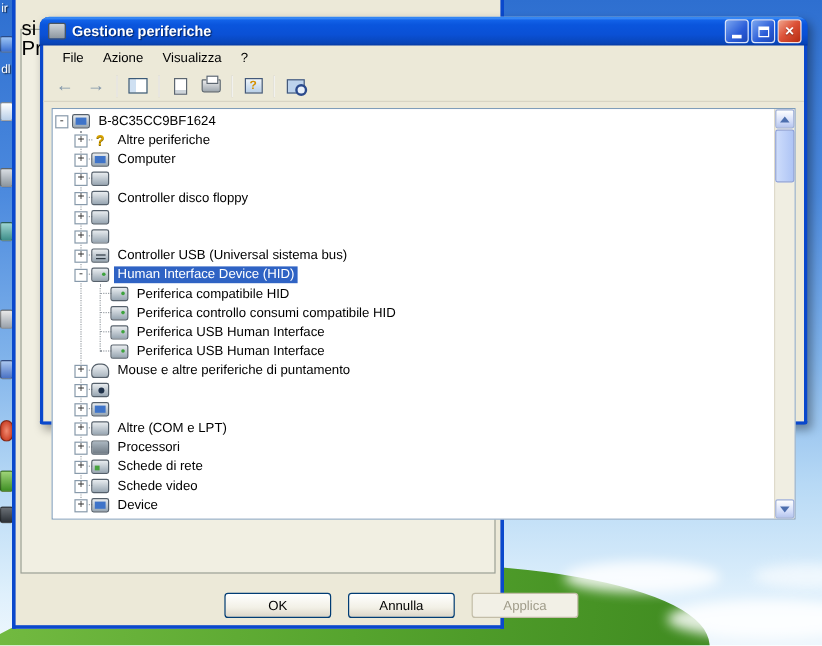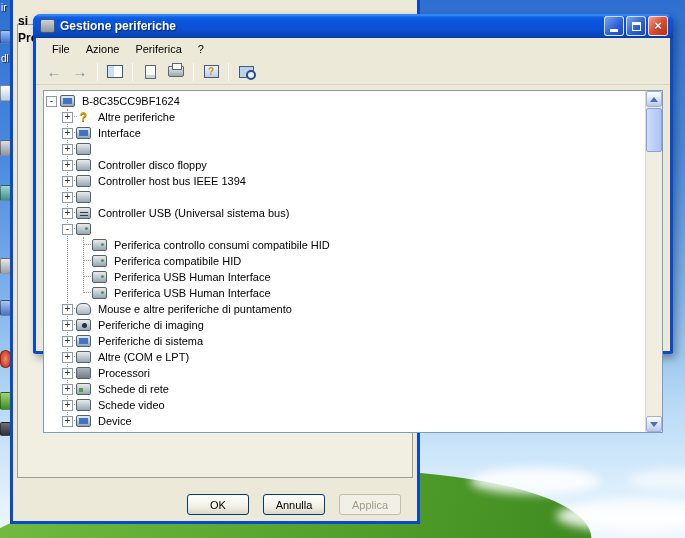--- a/index.html
+++ b/index.html
@@ -30,25 +30,25 @@
   .di6 { top:300px; height:16px; background:linear-gradient(#aac6ef,#4a72c4); }
   .di7 { top:350px; height:18px; background:radial-gradient(#f08a70,#c02a10); border-radius:6px; }
   .di8 { top:392px; height:18px; background:linear-gradient(#9fd479,#3f8f24); }
   .di9 { top:422px; height:14px; background:linear-gradient(#6a7076,#2d3238); }
 
   
   .bg-dialog { position:absolute; left:10px; top:0; width:410px; height:524px;
     background:#ECE9D8; border:3px solid #0a48cc; border-top:none; }
   .tabpage { position:absolute; left:4px; top:24px; width:396px; height:454px;
     border:1px solid #9a9f93; background:#f1efe2; }
-  .dlg-frag { position:absolute; font-size:12px; color:#000;font-weight:bold; }
+  .dlg-frag { position:absolute; font-size:17px; color:#000; }
   .dfg1 { left:5px; top:14px; }
   .dfg2 { left:5px; top:31px; }
   .dlg-buttons { position:absolute; left:174px; top:494px; display:flex; gap:14px; }
-  .xp-btn { width:62px; height:21px; font:11px "Liberation Sans",sans-serif; color:#000;
+  .xp-btn { width:89px; height:21px; font:11px "Liberation Sans",sans-serif; color:#000;
     background:linear-gradient(180deg,#ffffff,#f2f0e6 60%,#dcd6c8); border:1px solid #003C74;
     border-radius:3px; }
   .xp-btn.disabled { color:#a09c8a; border-color:#c3bda8; background:#f2f0e6; }
 
   
   .win { position:absolute; left:33px; top:14px; width:640px; height:340px;
     border:3px solid #0a48cc; border-top:none; border-radius:8px 8px 3px 3px;
     background:#ECE9D8; box-shadow:3px 4px 8px rgba(0,0,0,.35); }
   .titlebar { position:relative; height:24px; margin:-0px -3px 0 -3px; border-radius:8px 8px 0 0;
     background:linear-gradient(180deg,#2a80f2 0%,#3b8bf5 5%,#1262e8 12%,#0a55dd 28%,#0a50d5 62%,#0845b8 92%,#0638a0 100%);
@@ -168,21 +168,21 @@
           </span>
         <span class="cb max">
             <i></i>
           </span>
         <span class="cb close">×</span>
       </span>
     </div>
     <div class="menubar" id="menubar">
         <span class="menu-item">File</span>
         <span class="menu-item">Azione</span>
-        <span class="menu-item">Periferica</span>
+        <span class="menu-item">Visualizza</span>
         <span class="menu-item">?</span>
       </div>
     <div class="toolbar" id="toolbar">
         <div class="tb-btn">
           <span class="tbi tbi-back">←</span>
         </div>
         <div class="tb-btn">
           <span class="tbi tbi-forward">→</span>
         </div>
         <i class="tb-sep"></i>
@@ -220,74 +220,74 @@
             <span class="tindent" style="width: 18px;"></span>
             <span class="texp">+</span>
             <span class="ticon ticon-question">?</span>
             <span class="tlabel">Altre periferiche</span>
           </div>
           <div class="trow">
             <span class="hstub" style="left: 23px; width: 10px;"></span>
             <span class="tindent" style="width: 18px;"></span>
             <span class="texp">+</span>
             <span class="ticon ticon-computer-dev"></span>
-            <span class="tlabel">Interface</span>
+            <span class="tlabel">Computer</span>
           </div>
           <div class="trow">
             <span class="hstub" style="left: 23px; width: 10px;"></span>
             <span class="tindent" style="width: 18px;"></span>
             <span class="texp">+</span>
             <span class="ticon ticon-audio"></span>
           </div>
           <div class="trow">
             <span class="hstub" style="left: 23px; width: 10px;"></span>
             <span class="tindent" style="width: 18px;"></span>
             <span class="texp">+</span>
             <span class="ticon ticon-floppy"></span>
             <span class="tlabel">Controller disco floppy</span>
           </div>
           <div class="trow">
             <span class="hstub" style="left: 23px; width: 10px;"></span>
             <span class="tindent" style="width: 18px;"></span>
             <span class="texp">+</span>
             <span class="ticon ticon-ieee1394"></span>
-            <span class="tlabel">Controller host bus IEEE 1394</span>
           </div>
           <div class="trow">
             <span class="hstub" style="left: 23px; width: 10px;"></span>
             <span class="tindent" style="width: 18px;"></span>
             <span class="texp">+</span>
             <span class="ticon ticon-ide"></span>
           </div>
           <div class="trow">
             <span class="hstub" style="left: 23px; width: 10px;"></span>
             <span class="tindent" style="width: 18px;"></span>
             <span class="texp">+</span>
             <span class="ticon ticon-usb"></span>
             <span class="tlabel">Controller USB (Universal sistema bus)</span>
           </div>
           <div class="trow">
             <span class="hstub" style="left: 23px; width: 10px;"></span>
             <span class="tindent" style="width: 18px;"></span>
             <span class="texp">-</span>
             <span class="ticon ticon-hid"></span>
+            <span class="tlabel sel">Human Interface Device (HID)</span>
           </div>
           <div class="trow">
             <span class="hstub" style="left: 39px; width: 10px;"></span>
             <span class="tindent" style="width: 34px;"></span>
             <span class="texp-spacer"></span>
             <span class="ticon ticon-hid"></span>
-            <span class="tlabel">Periferica controllo consumi compatibile HID</span>
+            <span class="tlabel">Periferica compatibile HID</span>
           </div>
           <div class="trow">
             <span class="hstub" style="left: 39px; width: 10px;"></span>
             <span class="tindent" style="width: 34px;"></span>
             <span class="texp-spacer"></span>
             <span class="ticon ticon-hid"></span>
-            <span class="tlabel">Periferica compatibile HID</span>
+            <span class="tlabel">Periferica controllo consumi compatibile HID</span>
           </div>
           <div class="trow">
             <span class="hstub" style="left: 39px; width: 10px;"></span>
             <span class="tindent" style="width: 34px;"></span>
             <span class="texp-spacer"></span>
             <span class="ticon ticon-hid"></span>
             <span class="tlabel">Periferica USB Human Interface</span>
           </div>
           <div class="trow">
             <span class="hstub" style="left: 39px; width: 10px;"></span>
@@ -301,28 +301,26 @@
             <span class="tindent" style="width: 18px;"></span>
             <span class="texp">+</span>
             <span class="ticon ticon-mouse"></span>
             <span class="tlabel">Mouse e altre periferiche di puntamento</span>
           </div>
           <div class="trow">
             <span class="hstub" style="left: 23px; width: 10px;"></span>
             <span class="tindent" style="width: 18px;"></span>
             <span class="texp">+</span>
             <span class="ticon ticon-imaging"></span>
-            <span class="tlabel">Periferiche di imaging</span>
           </div>
           <div class="trow">
             <span class="hstub" style="left: 23px; width: 10px;"></span>
             <span class="tindent" style="width: 18px;"></span>
             <span class="texp">+</span>
             <span class="ticon ticon-system"></span>
-            <span class="tlabel">Periferiche di sistema</span>
           </div>
           <div class="trow">
             <span class="hstub" style="left: 23px; width: 10px;"></span>
             <span class="tindent" style="width: 18px;"></span>
             <span class="texp">+</span>
             <span class="ticon ticon-ports"></span>
             <span class="tlabel">Altre (COM e LPT)</span>
           </div>
           <div class="trow">
             <span class="hstub" style="left: 23px; width: 10px;"></span>

